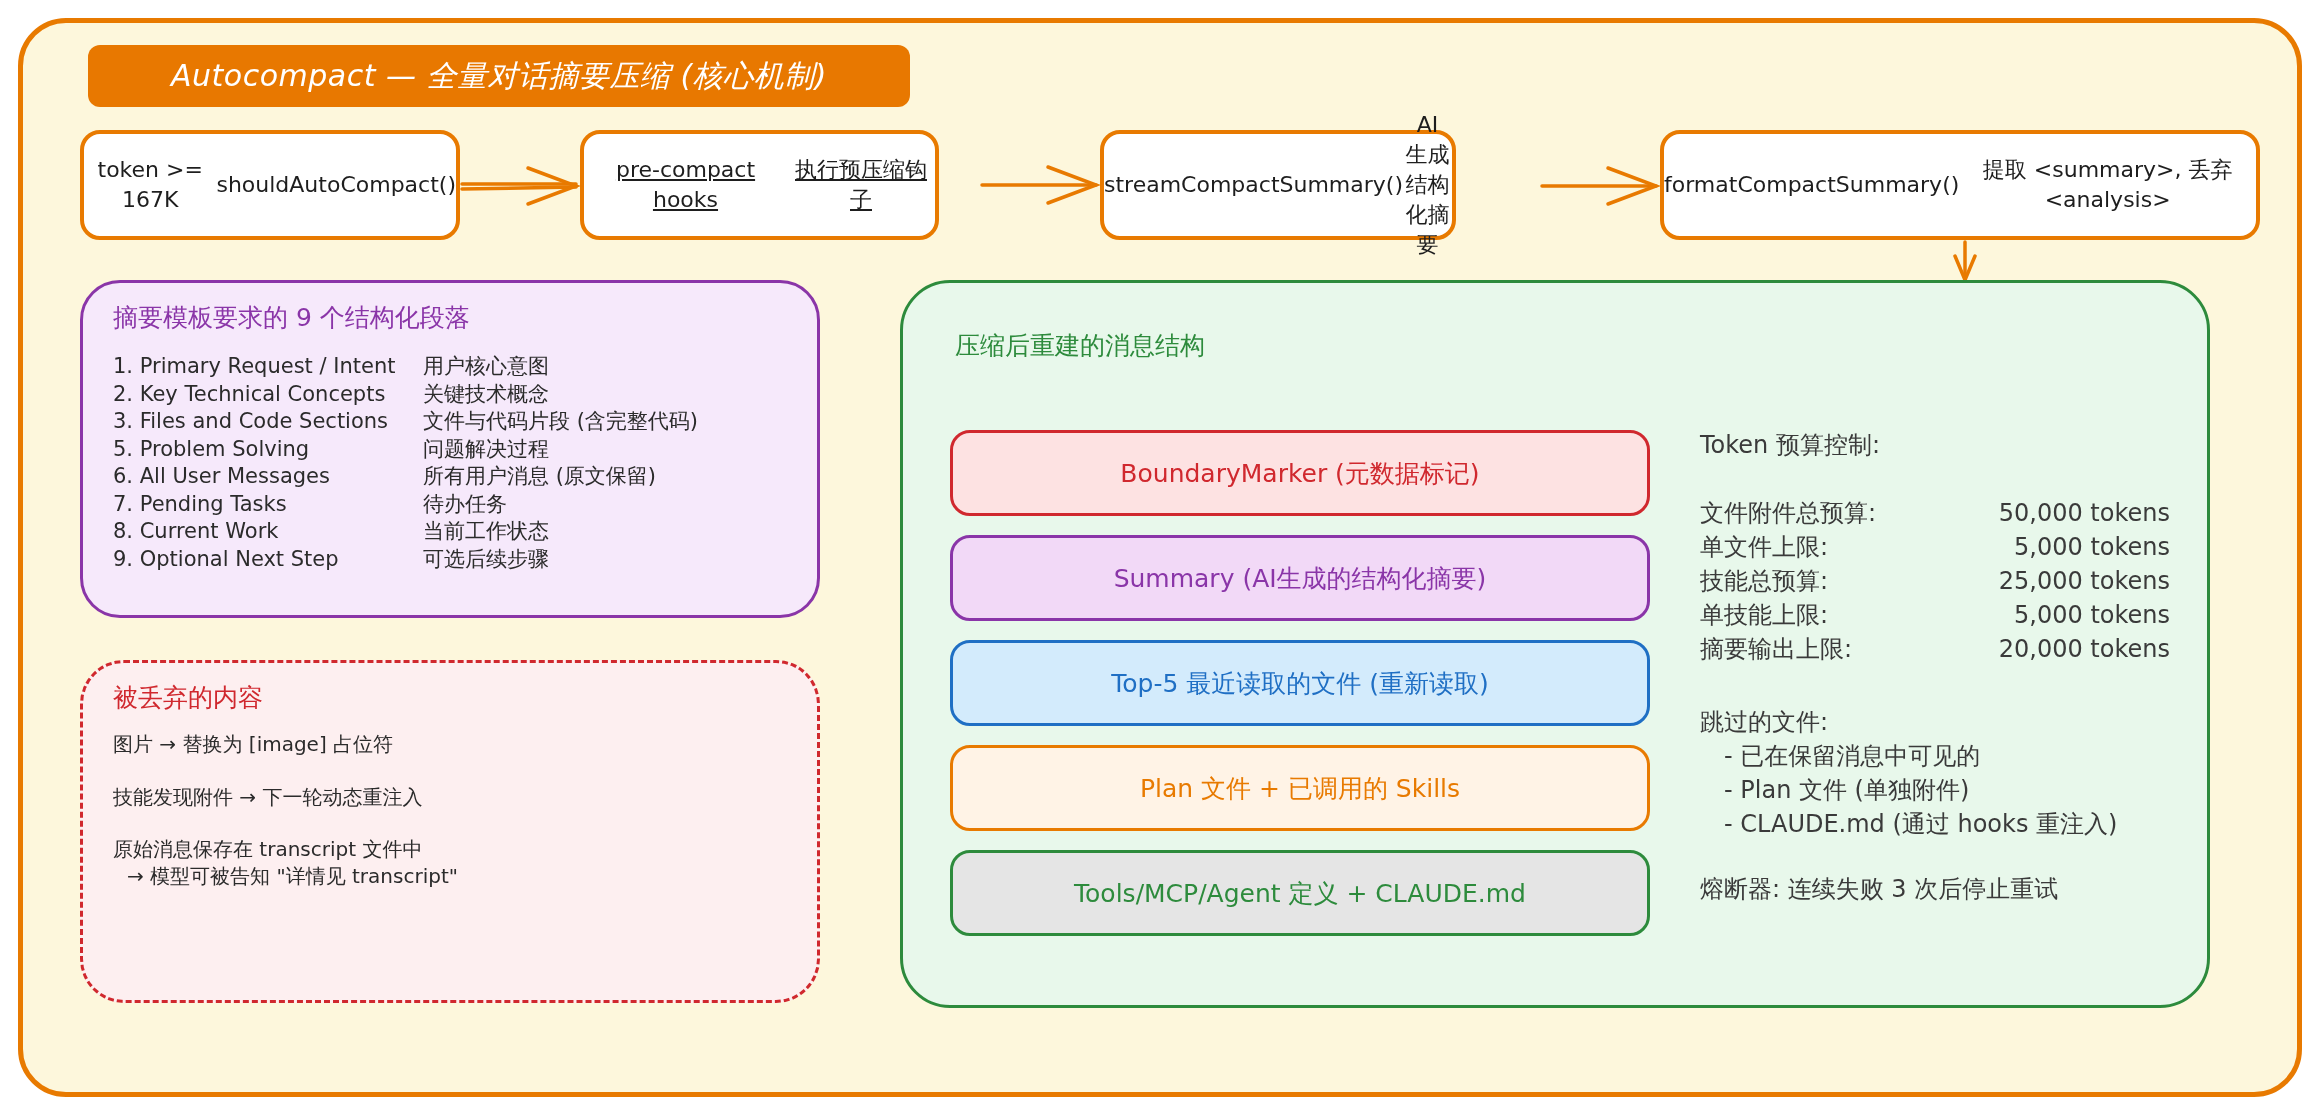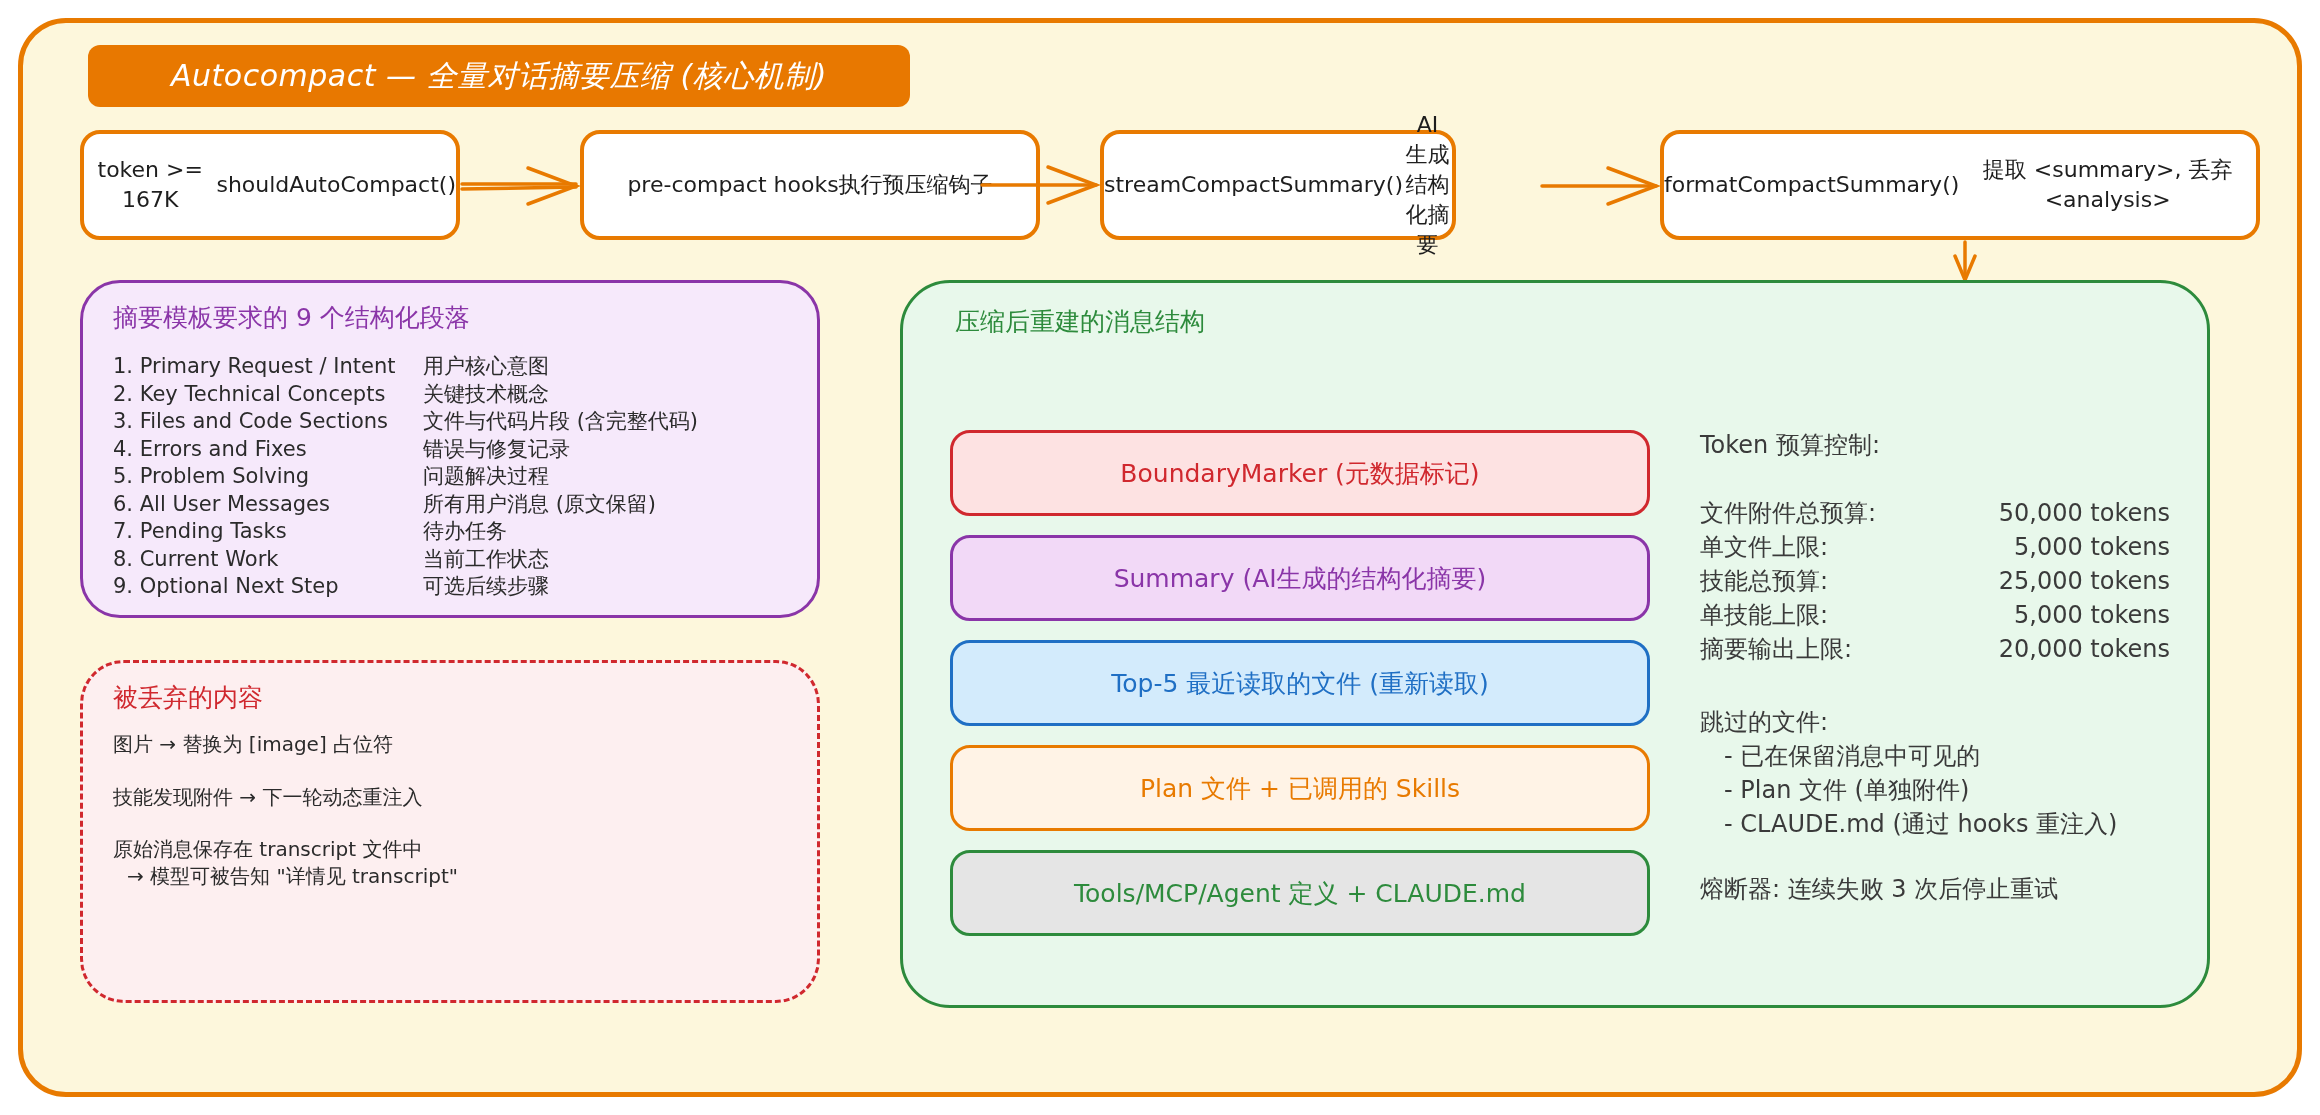--- a/index.html
+++ b/index.html
@@ -22,21 +22,21 @@
   .plist .en { width:310px; white-space:nowrap; }
   .plist .zh { white-space:nowrap; }
   .reddash { left:80px; top:660px; width:740px; height:343px; background:#fdeff0;
              border:3px dashed #d0282e; border-radius:44px; }
   .reddash .hd { position:absolute; left:30px; top:18px; font-size:25px; color:#d0282e; }
   .dlist { position:absolute; left:30px; top:68px; font-size:20px; line-height:26.5px; }
   .dlist .item { margin-bottom:26px; }
   .dlist .sub { padding-left:14px; }
   .green { left:900px; top:280px; width:1310px; height:728px; background:#e8f8eb;
            border:3px solid #2d8b3c; border-radius:50px; }
-  .green .hd { position:absolute; left:52px; top:22px; font-size:25px; color:#2d8b3c; }
+  .green .hd { position:absolute; left:52px; top:46px; font-size:25px; color:#2d8b3c; }
   .bar { left:950px; width:700px; height:86px; border:3px solid; border-radius:20px;
          display:flex; align-items:center; justify-content:center; font-size:25px; }
   .budget { left:1700px; top:428px; font-size:24px; line-height:34px; color:#3a3a3a; }
   .budget .brow { display:flex; white-space:nowrap; }
   .budget .bl { width:250px; }
   .budget .bv { width:220px; text-align:right; }
   .skip { left:1700px; top:705px; font-size:24px; line-height:34px; color:#3a3a3a; white-space:nowrap; }
   .skip .si { padding-left:24px; }
   .fuse { left:1700px; top:873px; font-size:24px; color:#3a3a3a; white-space:nowrap; }
 </style>
@@ -44,21 +44,21 @@
 <body>
 
 <div class="abs outer"></div>
 
 <div class="abs titlebar">Autocompact — 全量对话摘要压缩 (核心机制)</div>
 
 <div class="abs flow" style="left:80px;width:380px;">
   <span>token &gt;= 167K</span>
   <span>shouldAutoCompact()</span>
 </div>
-<div class="abs flow" style="left:580px;width:460px;">
+<div class="abs flow" style="left:580px;width:359px;text-decoration:underline;">
   <span>pre-compact hooks</span>
   <span>执行预压缩钩子</span>
 </div>
 <div class="abs flow" style="left:1100px;width:356px;">
   <span>streamCompactSummary()</span>
   <span>AI 生成结构化摘要</span>
 </div>
 <div class="abs flow" style="left:1660px;width:600px;">
   <span>formatCompactSummary()</span>
   <span>提取 &lt;summary&gt;, 丢弃 &lt;analysis&gt;</span>
@@ -93,24 +93,20 @@
         <span class="en">1. Primary Request / Intent</span>
         <span class="zh">用户核心意图</span>
       </div>
     <div class="row">
         <span class="en">2. Key Technical Concepts</span>
         <span class="zh">关键技术概念</span>
       </div>
     <div class="row">
         <span class="en">3. Files and Code Sections</span>
         <span class="zh">文件与代码片段 (含完整代码)</span>
-      </div>
-    <div class="row">
-        <span class="en">4. Errors and Fixes</span>
-        <span class="zh">错误与修复记录</span>
       </div>
     <div class="row">
         <span class="en">5. Problem Solving</span>
         <span class="zh">问题解决过程</span>
       </div>
     <div class="row">
         <span class="en">6. All User Messages</span>
         <span class="zh">所有用户消息 (原文保留)</span>
       </div>
     <div class="row">

